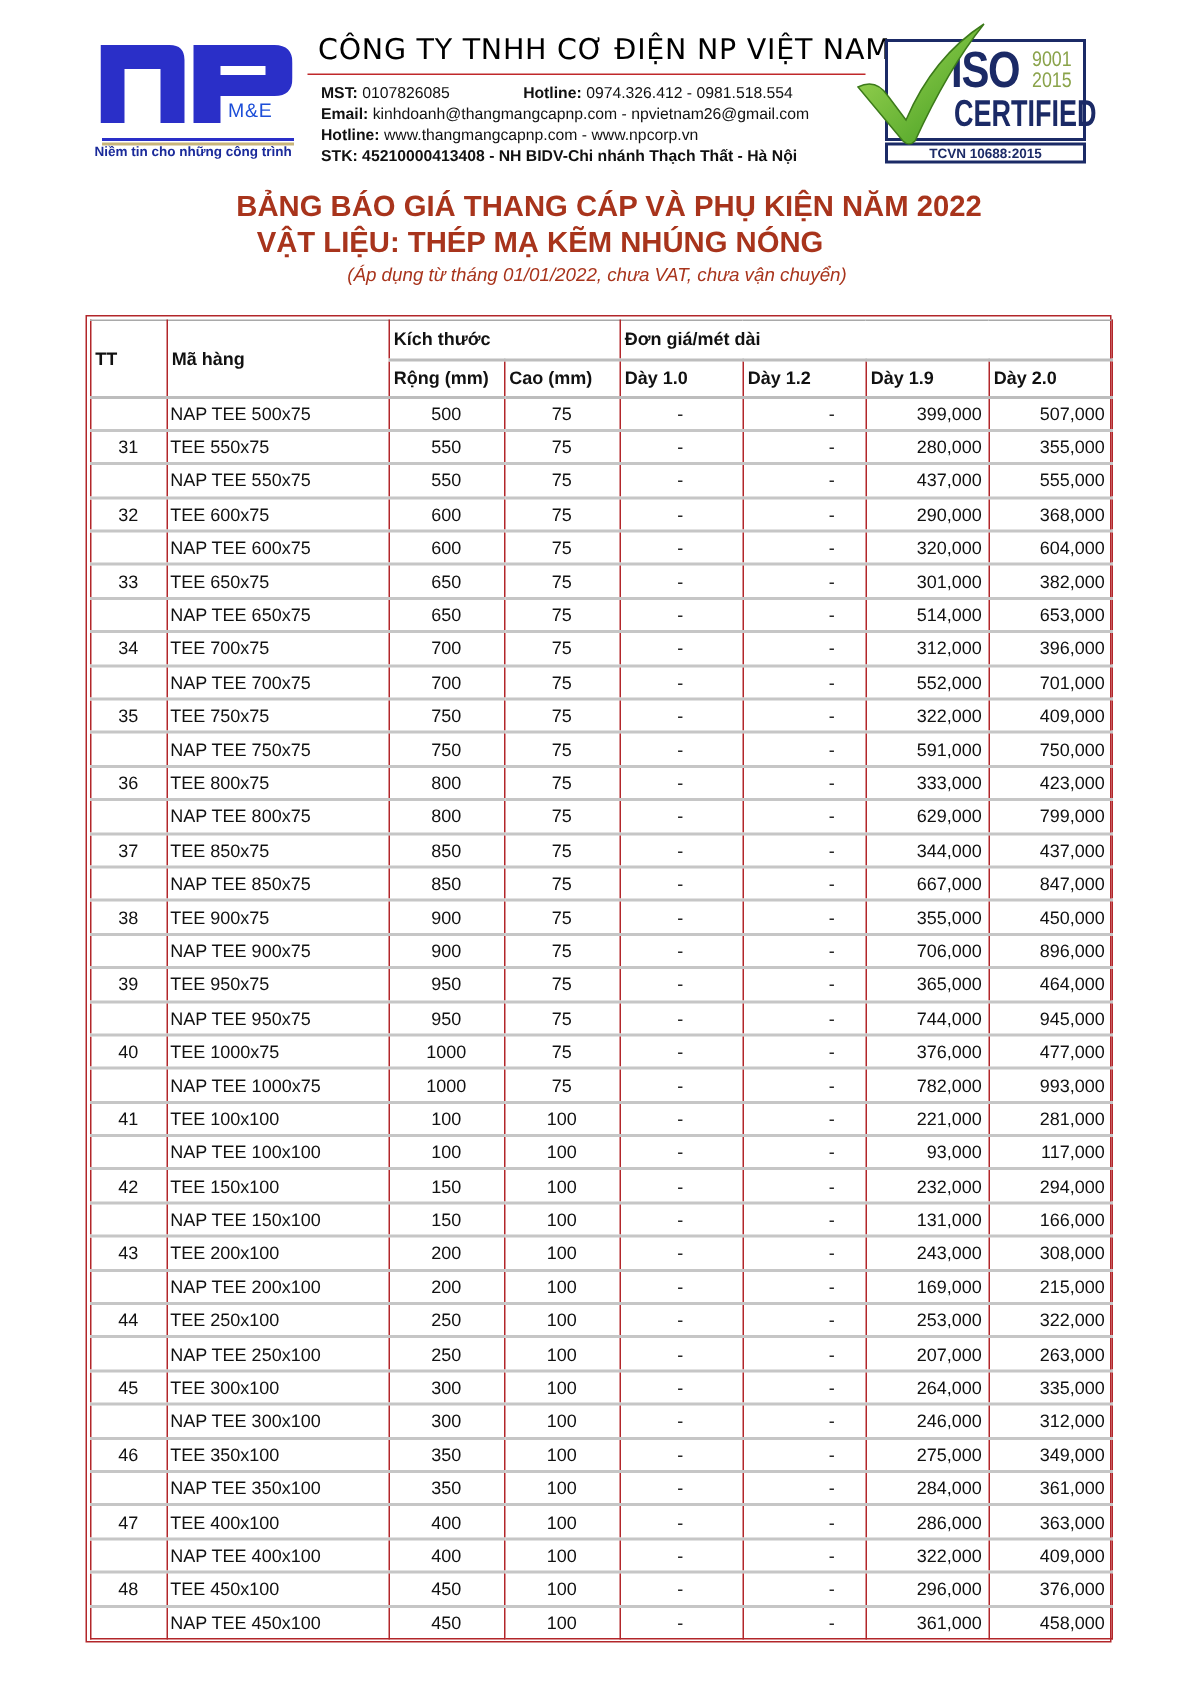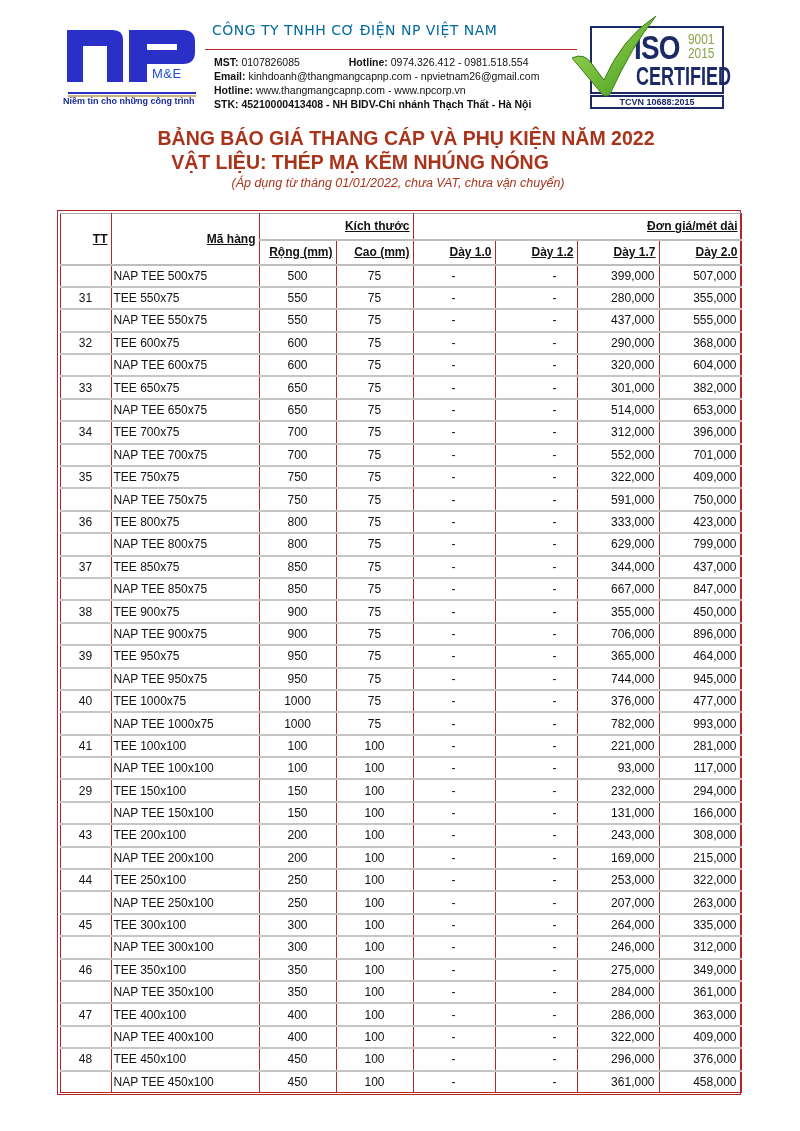--- a/index.html
+++ b/index.html
@@ -6,21 +6,21 @@
   body { width:800px; height:1131px; position:relative; overflow:hidden; font-family:"Liberation Sans", sans-serif; color:#111; }
 
   
   .logo { position:absolute; left:63px; top:28px; width:140px; height:86px; }
   .logo-np { position:absolute; left:4px; top:0; width:128px; height:54px; }
   .logo-me { position:absolute; left:89px; top:38px; font-family:"Liberation Sans", sans-serif; font-size:13px; color:#1d4ed8; letter-spacing:0.5px; }
   .logo-line1 { position:absolute; left:5px; top:64px; width:128px; height:2px; background:#2a2fc8; }
   .logo-line2 { position:absolute; left:5px; top:67px; width:128px; height:2px; background:#c8b47a; }
   .logo-tagline { position:absolute; left:0; top:68px; font-size:9px; font-weight:bold; color:#1a2a9a; white-space:nowrap; }
 
-  .company { position:absolute; left:212px; top:22px; font-family:"DejaVu Sans", sans-serif; font-size:14px; color:#0369a1; letter-spacing:0.5px; white-space:nowrap; }
+  .company { position:absolute; left:212px; top:22px; font-family:"DejaVu Sans", sans-serif; font-size:19px; color:#000000; letter-spacing:0.5px; white-space:nowrap; }
   .company-rule { position:absolute; left:205px; top:49px; width:372px; height:1px; background:#c0282a; }
   .info { position:absolute; left:214px; font-size:10.5px; color:#111; white-space:nowrap; line-height:14px; }
   .info b { font-weight:bold; }
   .info.l1 { top:55px; }
   .info.l2 { top:69px; }
   .info.l3 { top:83px; }
   .info.l4 { top:97px; font-weight:bold; }
   .info .gap { display:inline-block; width:46px; }
 
   .iso { position:absolute; left:570px; top:14px; width:170px; height:96px; }
@@ -39,21 +39,21 @@
 
   
   .tbl-wrap { position:absolute; left:57px; top:210px; width:684px; border:1.5px solid #b2262a; box-sizing:border-box; padding:1.5px; }
   table { border-collapse:collapse; width:100%; table-layout:fixed; font-size:12px; }
   col.c-tt { width:51px; }
   col.c-name { width:148px; }
   col.c-w { width:77px; }
   col.c-h { width:77px; }
   col.c-d { width:82px; }
   th, td { border-left:1.5px solid #b2262a; border-right:1.5px solid #b2262a; padding:0 3px; white-space:nowrap; overflow:hidden; }
-  th { font-weight:bold; font-size:12px; text-align:right; border-top:1px solid #a9a9a9; border-bottom:2px solid #bdbdbd;text-decoration:underline; }
+  th { font-weight:bold; font-size:12px; text-align:left; border-top:1px solid #a9a9a9; border-bottom:2px solid #bdbdbd; }
   thead tr.h1 th { height:25px; }
   thead tr.h2 th { height:23px; }
   tbody td { height:20.4px; border-bottom:2px solid #c6c6c6; }
   tbody tr:last-child td { border-bottom:1.5px solid #b2262a; }
   td.tt { text-align:center; }
   td.name { text-align:left; padding-left:2px; }
   td.num { text-align:center; }
   td.dash { text-align:center; }
   td.dash.right { text-align:right; padding-right:20px; }
   td.dash.mid { padding-left:2px; }
@@ -132,21 +132,21 @@
         <th rowspan="2">TT</th>
         <th rowspan="2">Mã hàng</th>
         <th colspan="2">Kích thước</th>
         <th colspan="4">Đơn giá/mét dài</th>
       </tr>
       <tr class="h2">
         <th>Rộng (mm)</th>
         <th>Cao (mm)</th>
         <th>Dày 1.0</th>
         <th>Dày 1.2</th>
-        <th>Dày 1.7</th>
+        <th>Dày 1.9</th>
         <th>Dày 2.0</th>
       </tr>
     </thead>
     <tbody id="tbody">
         <tr>
           <td class="tt"></td>
           <td class="name">NAP TEE 500x75</td>
           <td class="num">500</td>
           <td class="num">75</td>
           <td class="dash mid">-</td>
@@ -368,21 +368,21 @@
           <td class="tt"></td>
           <td class="name">NAP TEE 100x100</td>
           <td class="num">100</td>
           <td class="num">100</td>
           <td class="dash mid">-</td>
           <td class="dash right">-</td>
           <td class="price">93,000</td>
           <td class="price">117,000</td>
         </tr>
         <tr>
-          <td class="tt">29</td>
+          <td class="tt">42</td>
           <td class="name">TEE 150x100</td>
           <td class="num">150</td>
           <td class="num">100</td>
           <td class="dash mid">-</td>
           <td class="dash right">-</td>
           <td class="price">232,000</td>
           <td class="price">294,000</td>
         </tr>
         <tr>
           <td class="tt"></td>

